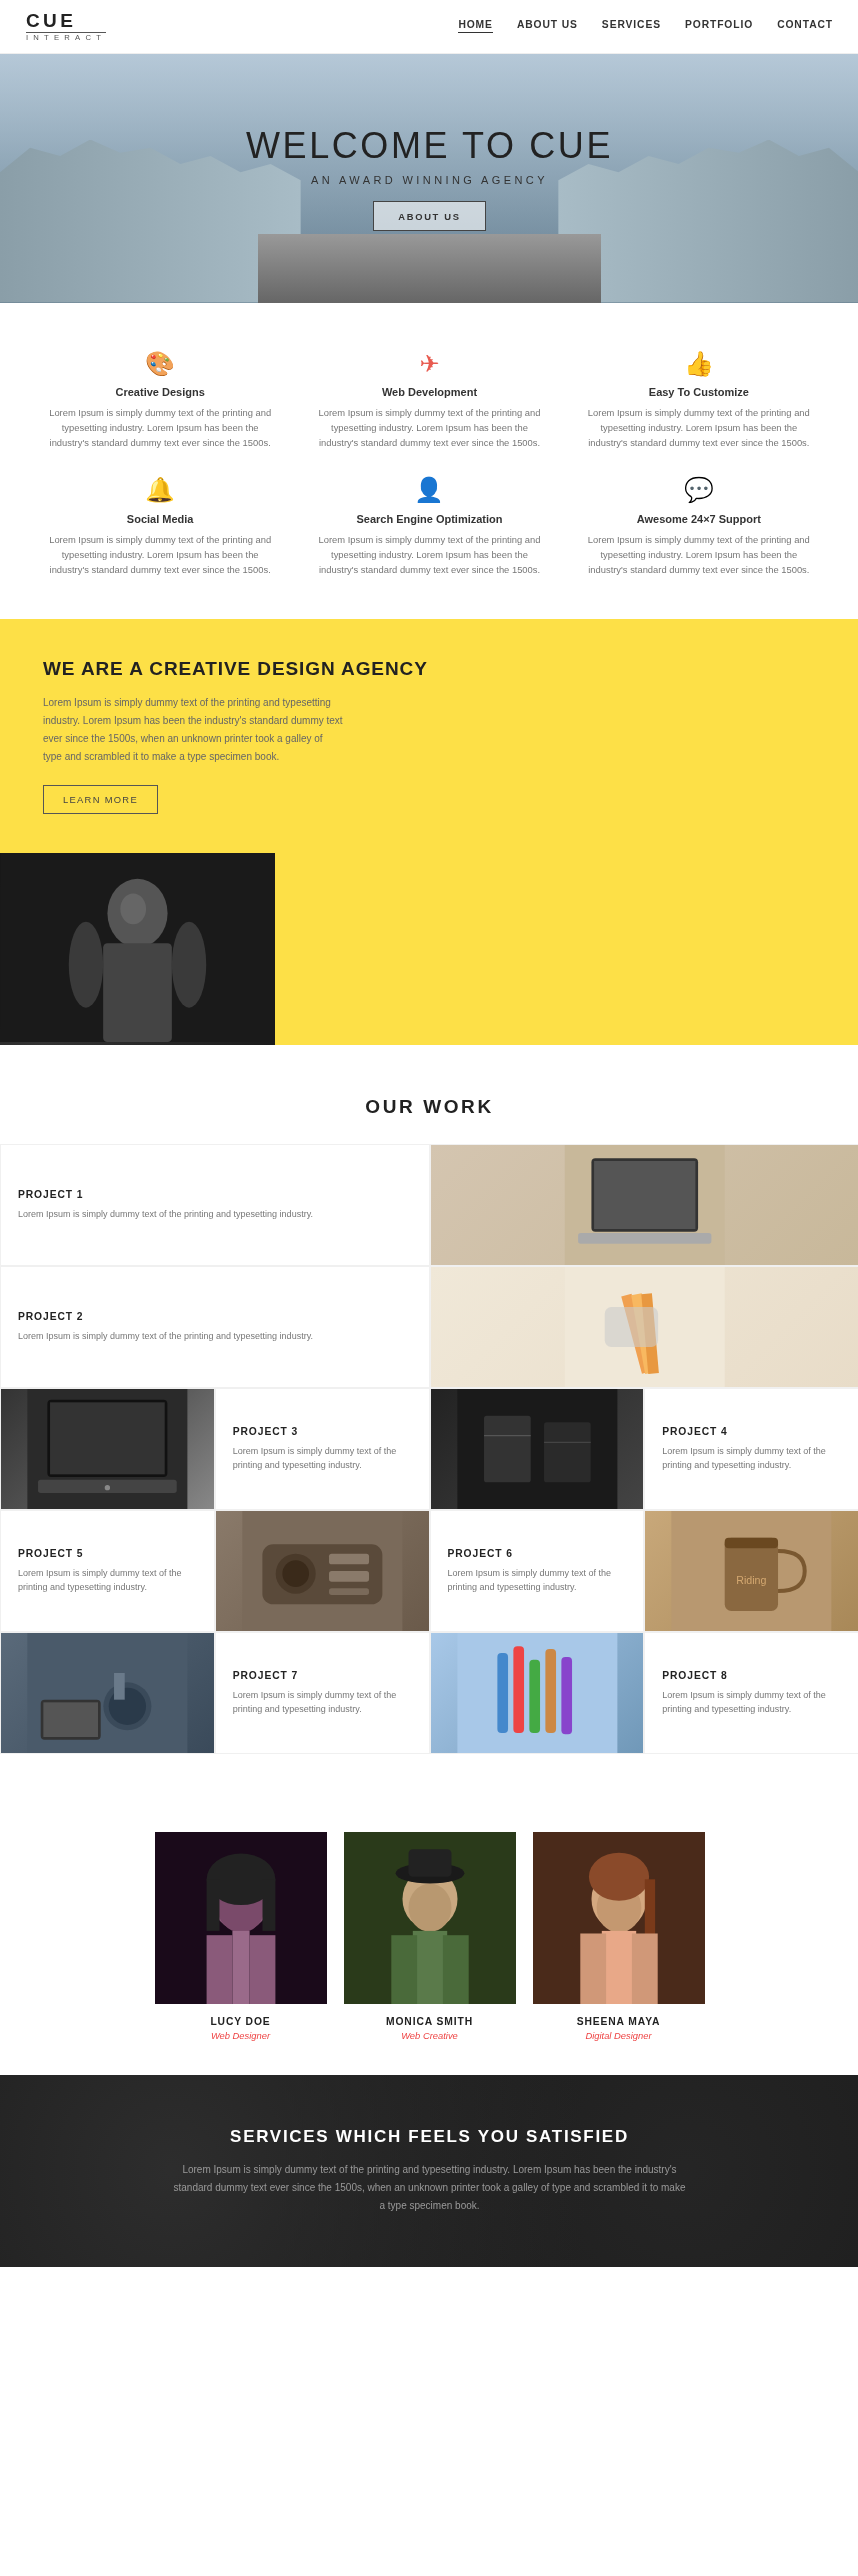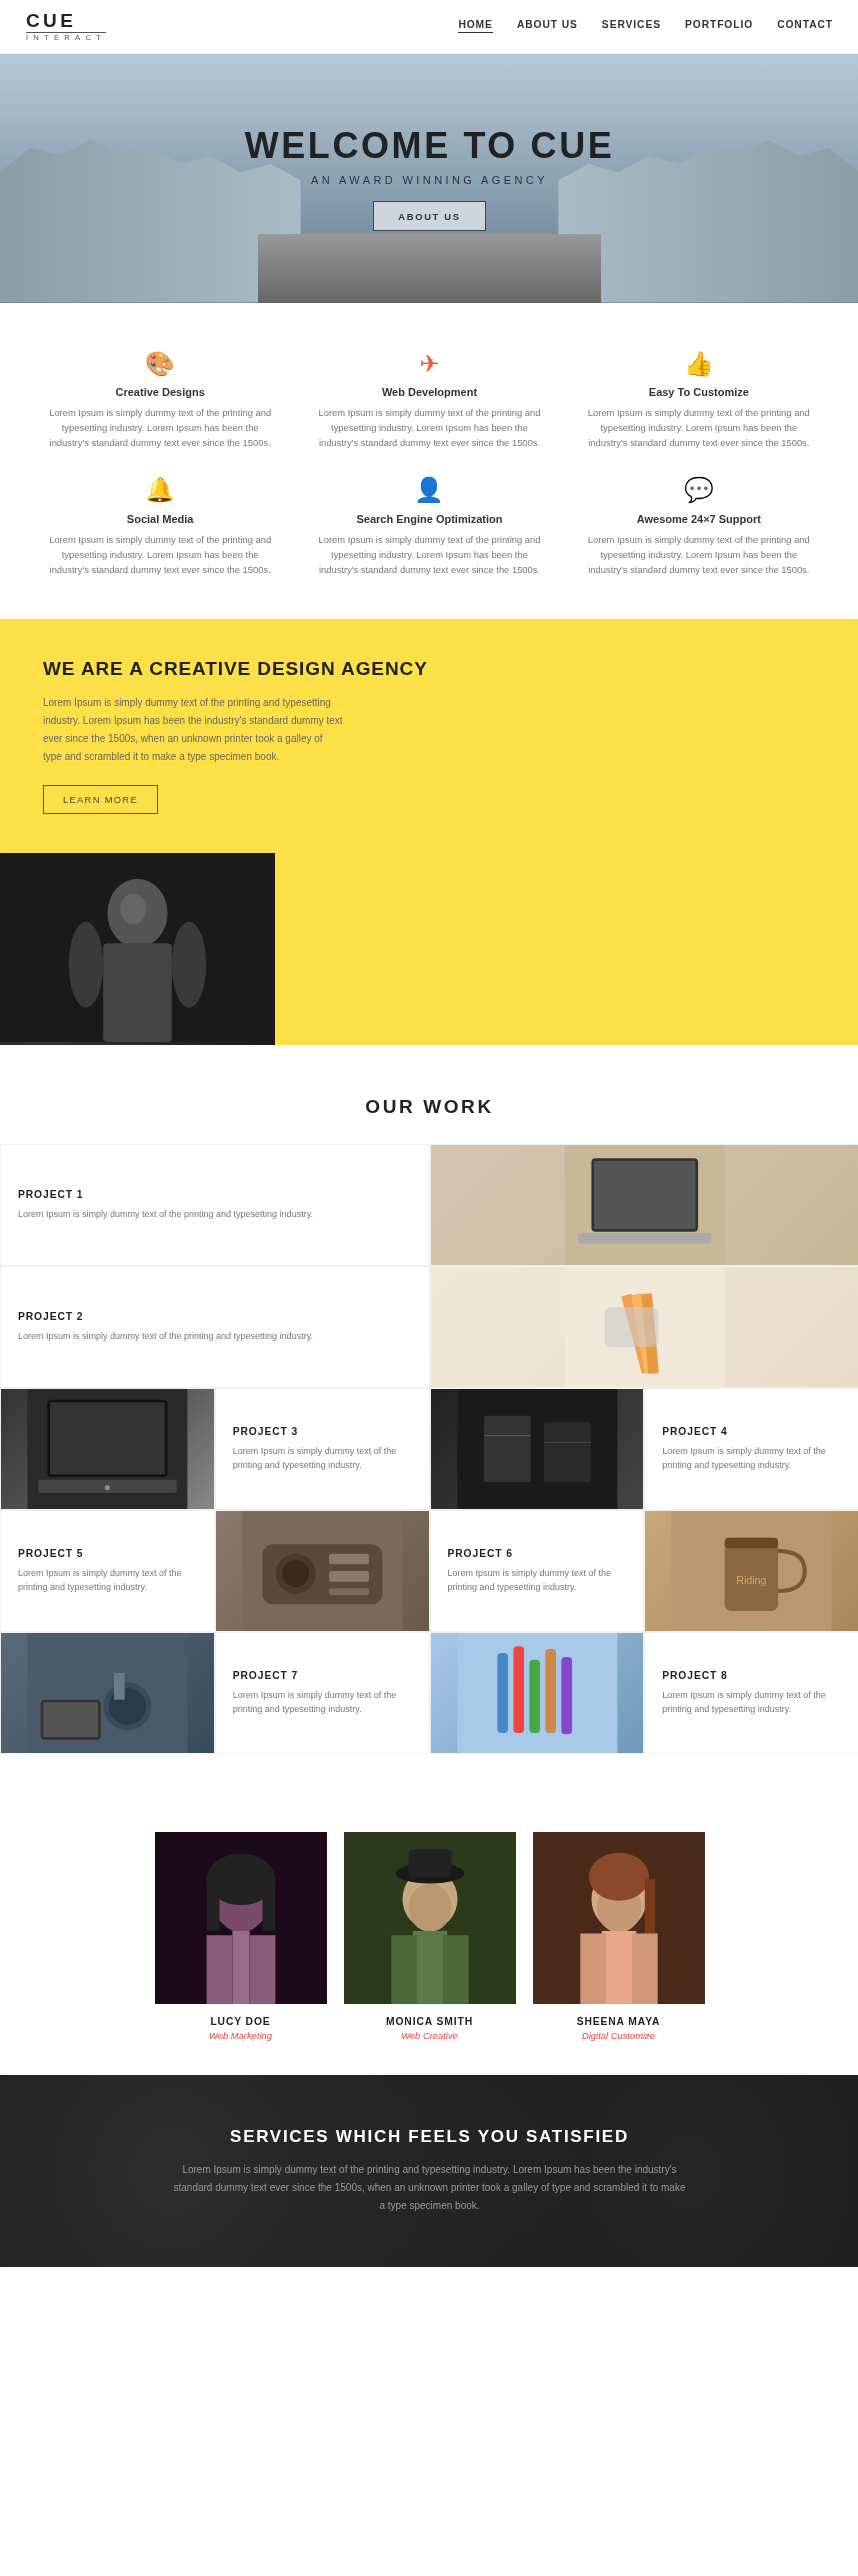--- a/index.html
+++ b/index.html
@@ -37,21 +37,21 @@
     .hero-buildings-right {
       position: absolute; bottom: 0; right: 0; width: 35%; height: 163px;
       background: linear-gradient(to left, #8a9ea8, #a8bcc6);
       clip-path: polygon(0 25%, 10% 15%, 20% 20%, 30% 10%, 40% 15%, 50% 5%, 60% 8%, 70% 0%, 80% 10%, 90% 5%, 100% 20%, 100% 100%, 0 100%);
     }
     .hero-road {
       position: absolute; bottom: 0; left: 30%; right: 30%; height: 69px;
       background: linear-gradient(to top, #666, #999);
     }
     .hero-content { position: relative; z-index: 2; text-align: center; }
-    .hero h1 { font-size: 36px; font-weight: 700; letter-spacing: 2.6px; color: #222; text-transform: uppercase; margin-bottom: 6.9px; }
+    .hero h1 { font-size: 36px; font-weight: 400; letter-spacing: 2.6px; color: #222; text-transform: uppercase; margin-bottom: 6.9px; }
     .hero-sub { font-size: 11px; letter-spacing: 3.4px; color: #333; text-transform: uppercase; margin-bottom: 15.5px; }
     .btn-about {
       display: inline-block; padding: 8.6px 24px; border: 1.3px solid #444;
       font-size: 9.4px; letter-spacing: 1.7px; text-transform: uppercase; color: #333;
       background: rgba(255,255,255,0.6); cursor: pointer; font-weight: 600;
     }
 
     
     .services-section { padding: 47px 34px 34px; background: #fff; }
     .services-grid { display: grid; grid-template-columns: repeat(3, 1fr); gap: 26px 17px; }
@@ -401,21 +401,21 @@
             <ellipse cx="100" cy="55" rx="40" ry="30" fill="#222"></ellipse>
             <rect x="60" y="55" width="15" height="60" fill="#222"></rect>
             <rect x="125" y="55" width="15" height="60" fill="#222"></rect>
             <rect x="90" y="115" width="20" height="85" fill="#9a6a8a"></rect>
             <rect x="60" y="120" width="30" height="80" fill="#8a5a7a"></rect>
             <rect x="110" y="120" width="30" height="80" fill="#8a5a7a"></rect>
           </svg>
         </div>
       </div>
       <div class="team-name">LUCY DOE</div>
-      <div class="team-role">Web Marketing</div>
+      <div class="team-role">Web Designer</div>
     </div>
 
     <div class="team-member">
       <div class="team-photo">
         <div class="team-photo-img photo-monica">
           <svg viewBox="0 0 200 200" width="172" height="172" xmlns="http://www.w3.org/2000/svg">
             <rect width="200" height="200" fill="#2a3a1a"></rect>
             <ellipse cx="100" cy="78" rx="32" ry="35" fill="#c8a880"></ellipse>
             <ellipse cx="100" cy="88" rx="25" ry="28" fill="#b89870"></ellipse>
 
@@ -441,21 +441,21 @@
 
             <ellipse cx="100" cy="52" rx="35" ry="28" fill="#8a4a2a"></ellipse>
             <rect x="130" y="55" width="12" height="70" fill="#7a3a1a"></rect>
             <rect x="80" y="115" width="40" height="85" fill="#e8a888"></rect>
             <rect x="55" y="118" width="30" height="82" fill="#d09878"></rect>
             <rect x="115" y="118" width="30" height="82" fill="#d09878"></rect>
           </svg>
         </div>
       </div>
       <div class="team-name">SHEENA MAYA</div>
-      <div class="team-role">Digital Customize</div>
+      <div class="team-role">Digital Designer</div>
     </div>
 
   </div>
 </section>
 
 <footer class="footer-section">
   <h2 class="footer-title">SERVICES WHICH FEELS YOU SATISFIED</h2>
   <p class="footer-desc">Lorem Ipsum is simply dummy text of the printing and typesetting industry. Lorem Ipsum has been the industry's standard dummy text ever since the 1500s, when an unknown printer took a galley of type and scrambled it to make a type specimen book.</p>
 </footer>
 

